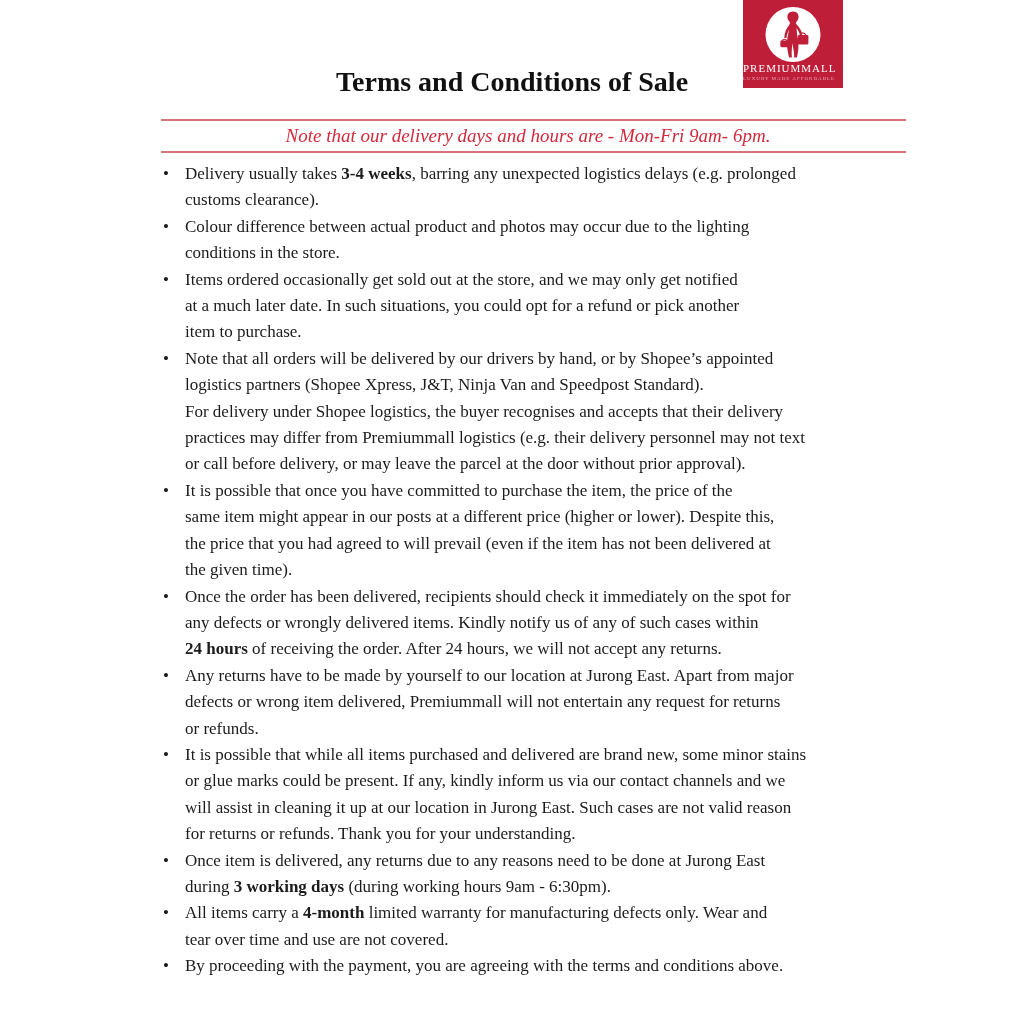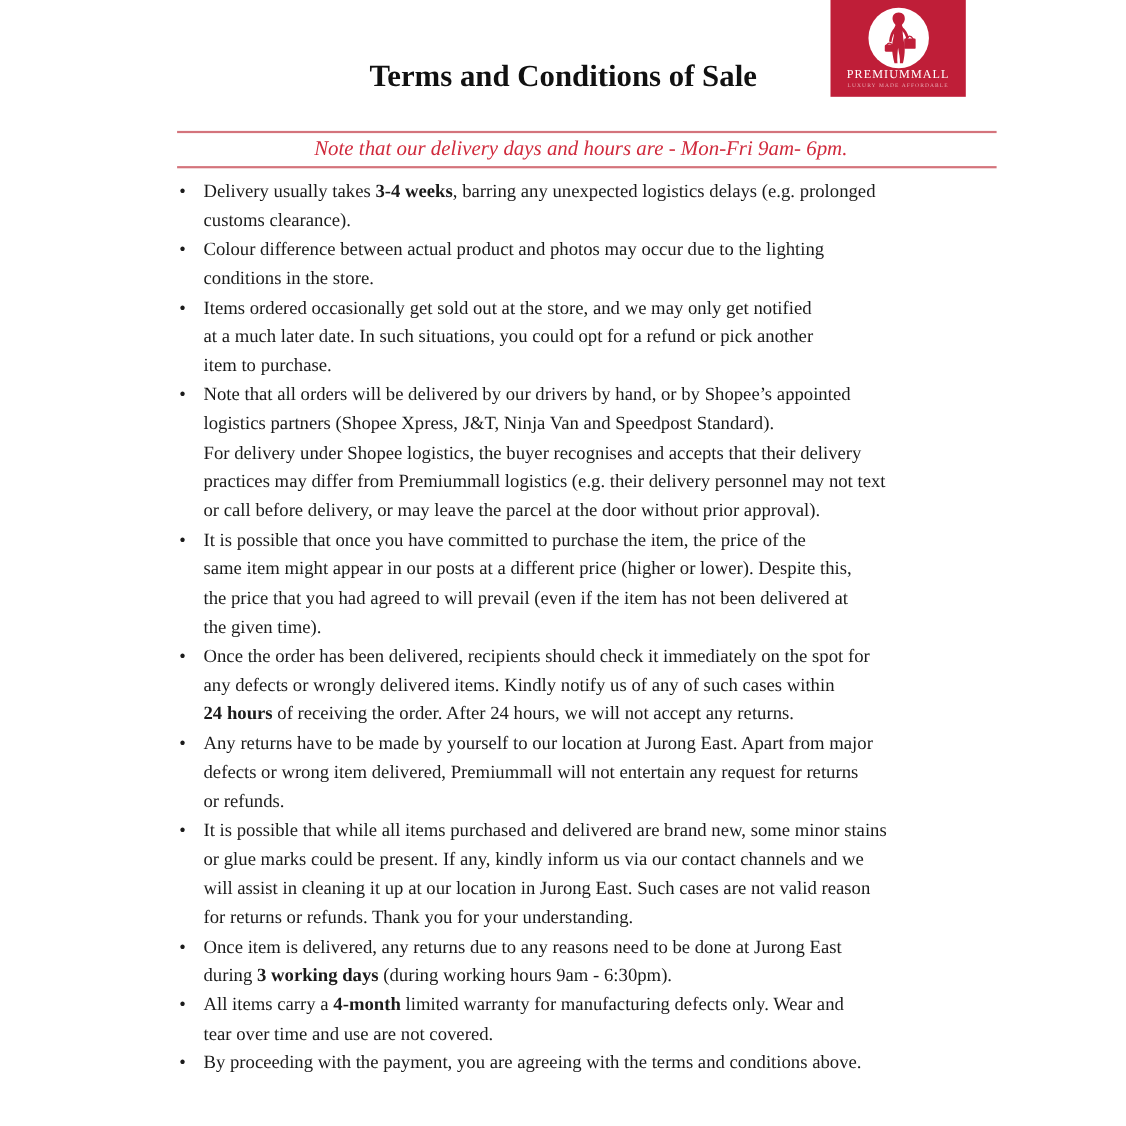--- a/index.html
+++ b/index.html
@@ -9,40 +9,40 @@
     --ink:#1b1b1b;
   }
   *{margin:0;padding:0;box-sizing:border-box;}
   html,body{background:#ffffff;}
   body{
     width:1024px;height:1024px;position:relative;overflow:hidden;
     font-family:"Liberation Serif","DejaVu Serif",serif;color:var(--ink);
   }
   
   .logo{
-    position:absolute;left:743px;top:0;width:123px;height:88px;
-    background:var(--logo-red);text-align:center;margin-left:12px;
+    position:absolute;left:743px;top:0;width:100px;height:88px;
+    background:var(--logo-red);
   }
   .logo-circle{
     position:absolute;left:50%;top:7px;transform:translateX(-50%);
     width:55px;height:55px;border-radius:50%;background:#ffffff;overflow:hidden;
   }
   .logo-circle svg{display:block;width:55px;height:55px;}
   .logo-brand{
     position:absolute;left:0;right:0;top:62px;
     color:#ffffff;font-size:11px;letter-spacing:1px;white-space:nowrap;
     font-family:"Liberation Serif","DejaVu Serif",serif;
   }
   .logo-tagline{
     position:absolute;left:0;right:0;top:76px;
     color:#e9aab3;font-size:5px;letter-spacing:1px;white-space:nowrap;
   }
   
   .page-title{
-    position:absolute;left:0;top:54px;width:1024px;text-align:center;
+    position:absolute;left:0;top:66px;width:1024px;text-align:center;
     font-size:28px;font-weight:bold;color:#111111;
   }
   
   .rule{position:absolute;left:161px;width:745px;height:2px;background:var(--rule-red);}
   .rule-top{top:119px;}
   .rule-bottom{top:151px;}
   .notice-text{
     position:absolute;left:16px;top:125px;width:1024px;text-align:center;
     font-style:italic;font-size:19px;color:var(--note-red);
   }

